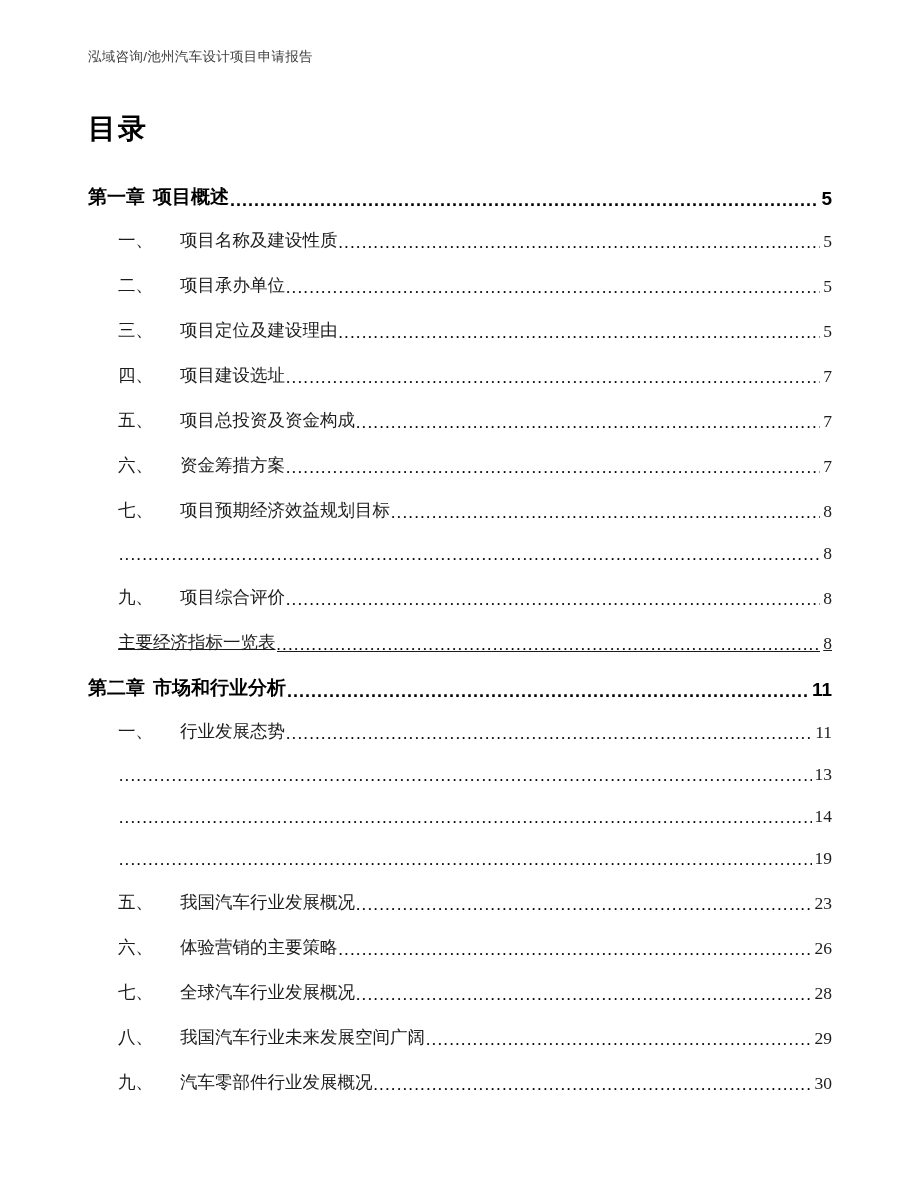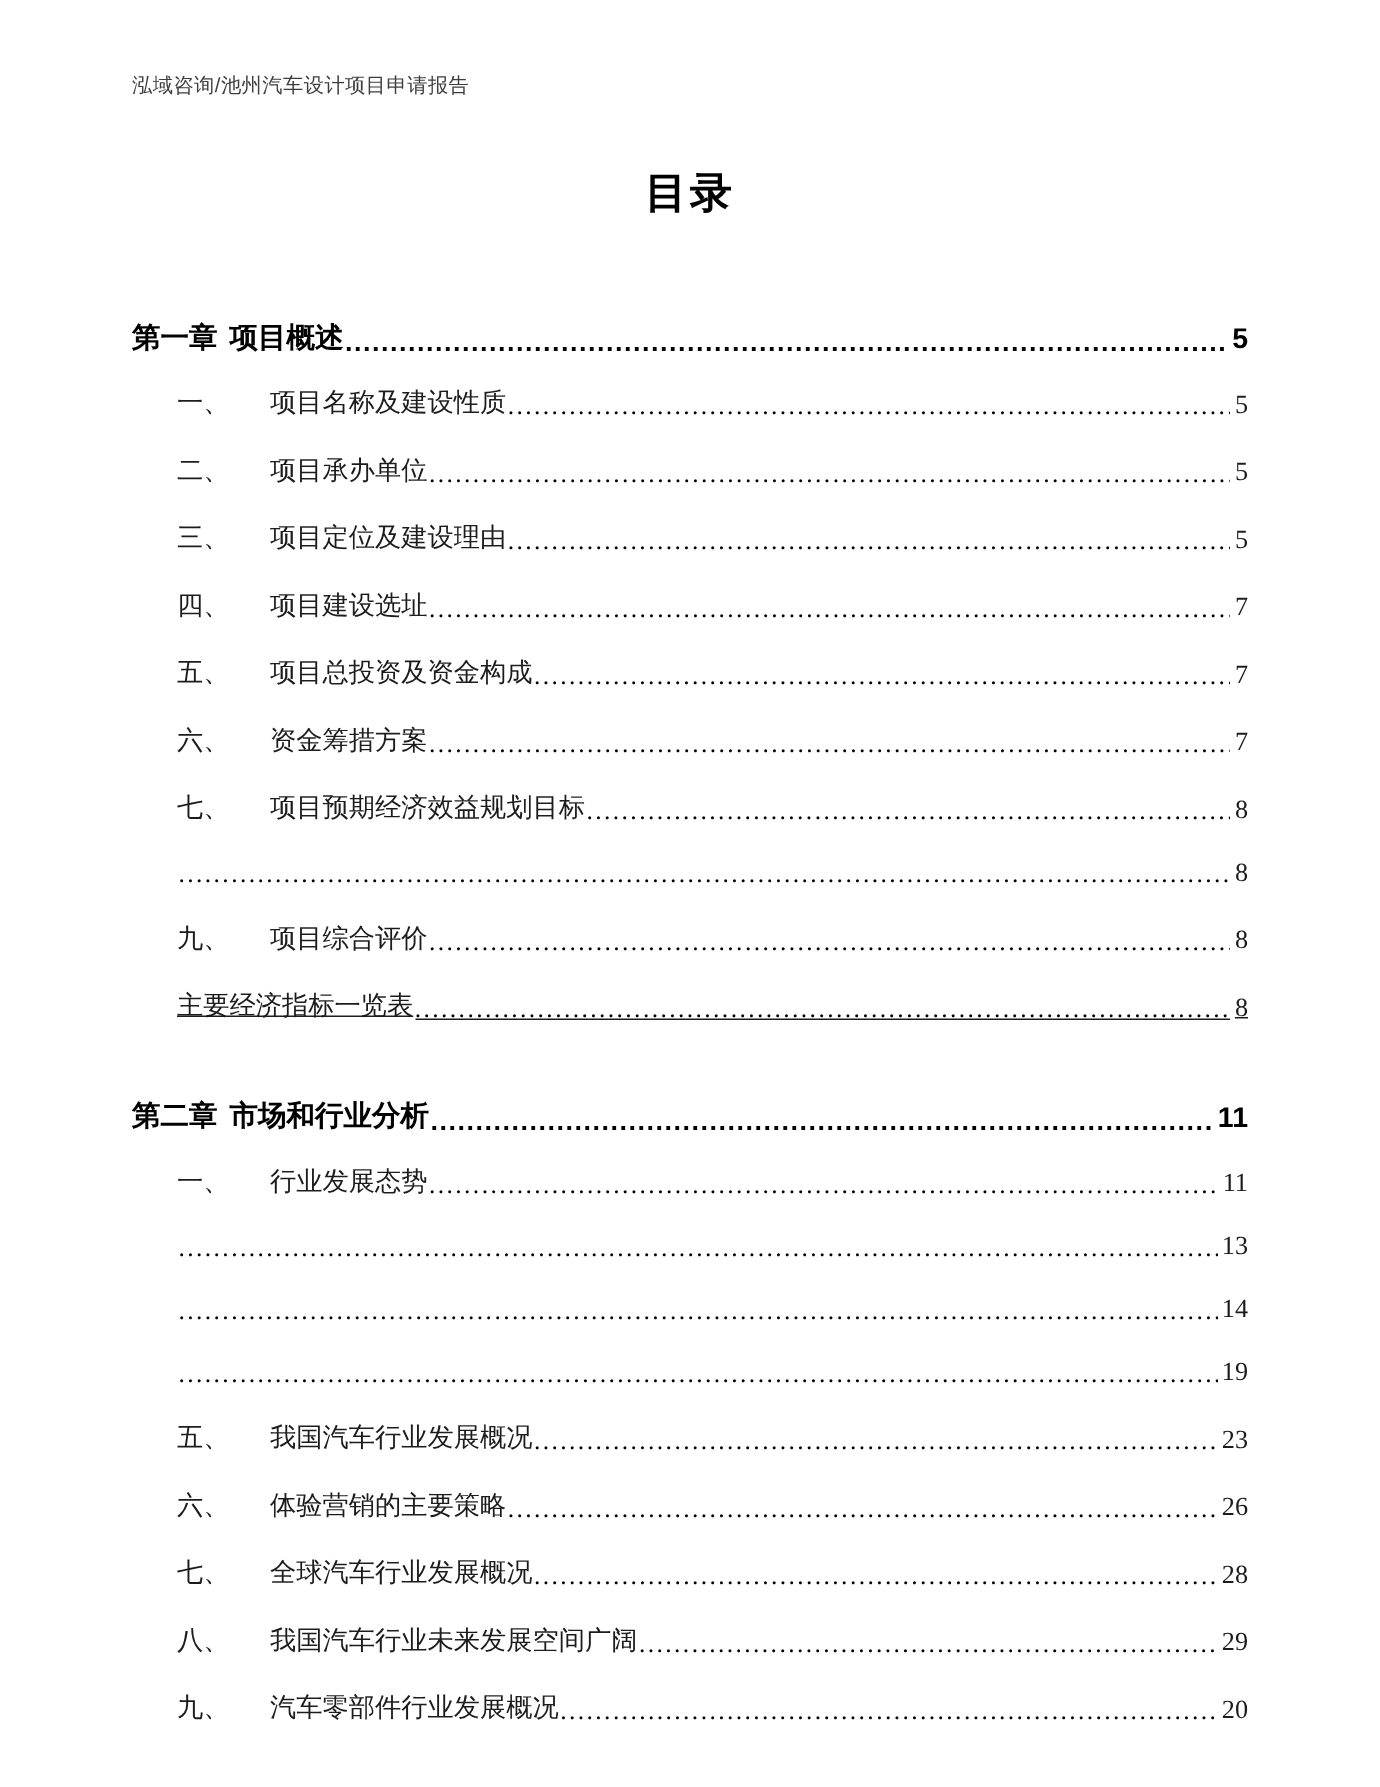--- a/index.html
+++ b/index.html
@@ -31,21 +31,21 @@
     letter-spacing: 0.3px;
     white-space: nowrap;
   }
   .content {
     position: absolute;
     top: 110px;
     left: 88px;
     width: 744px;
   }
   .toc-title {
-    text-align: center;
+    text-align: left;
     font-family: Liberation Mono, monospace;
     font-size: 28px;
     font-weight: bold;
     color: #000;
     margin: 0 0 36px 0;
     letter-spacing: 2px;
   }
   .toc-list {
     list-style: none;
     margin: 0;
@@ -88,21 +88,20 @@
   }
   .num-cn {
     display: inline-block;
   }
   .lvl2 .num-cn {
     min-width: 62px;
   }
   .lvl1 .num-cn {
     min-width: 0;
     margin-right: 8px;
-    margin-top: 28px;
   }
   .dots {
     flex: 1 1 auto;
     overflow: hidden;
     white-space: nowrap;
     margin: 0 1px 0 1px;
     letter-spacing: 1.6px;
     color: #000;
     font-size: 17px;
     line-height: 1;
@@ -229,18 +228,18 @@
           <span class="pageno">28</span>
         </div>
         <div class="toc-row lvl2">
           <span class="label"><span class="num-cn">八、</span><span>我国汽车行业未来发展空间广阔</span></span>
           <span class="dots">........................................................................................................................................................................................................</span>
           <span class="pageno">29</span>
         </div>
         <div class="toc-row lvl2">
           <span class="label"><span class="num-cn">九、</span><span>汽车零部件行业发展概况</span></span>
           <span class="dots">........................................................................................................................................................................................................</span>
-          <span class="pageno">20</span>
+          <span class="pageno">30</span>
         </div>
       </div>
   </div>
 
 </div>
 
 </body></html>

